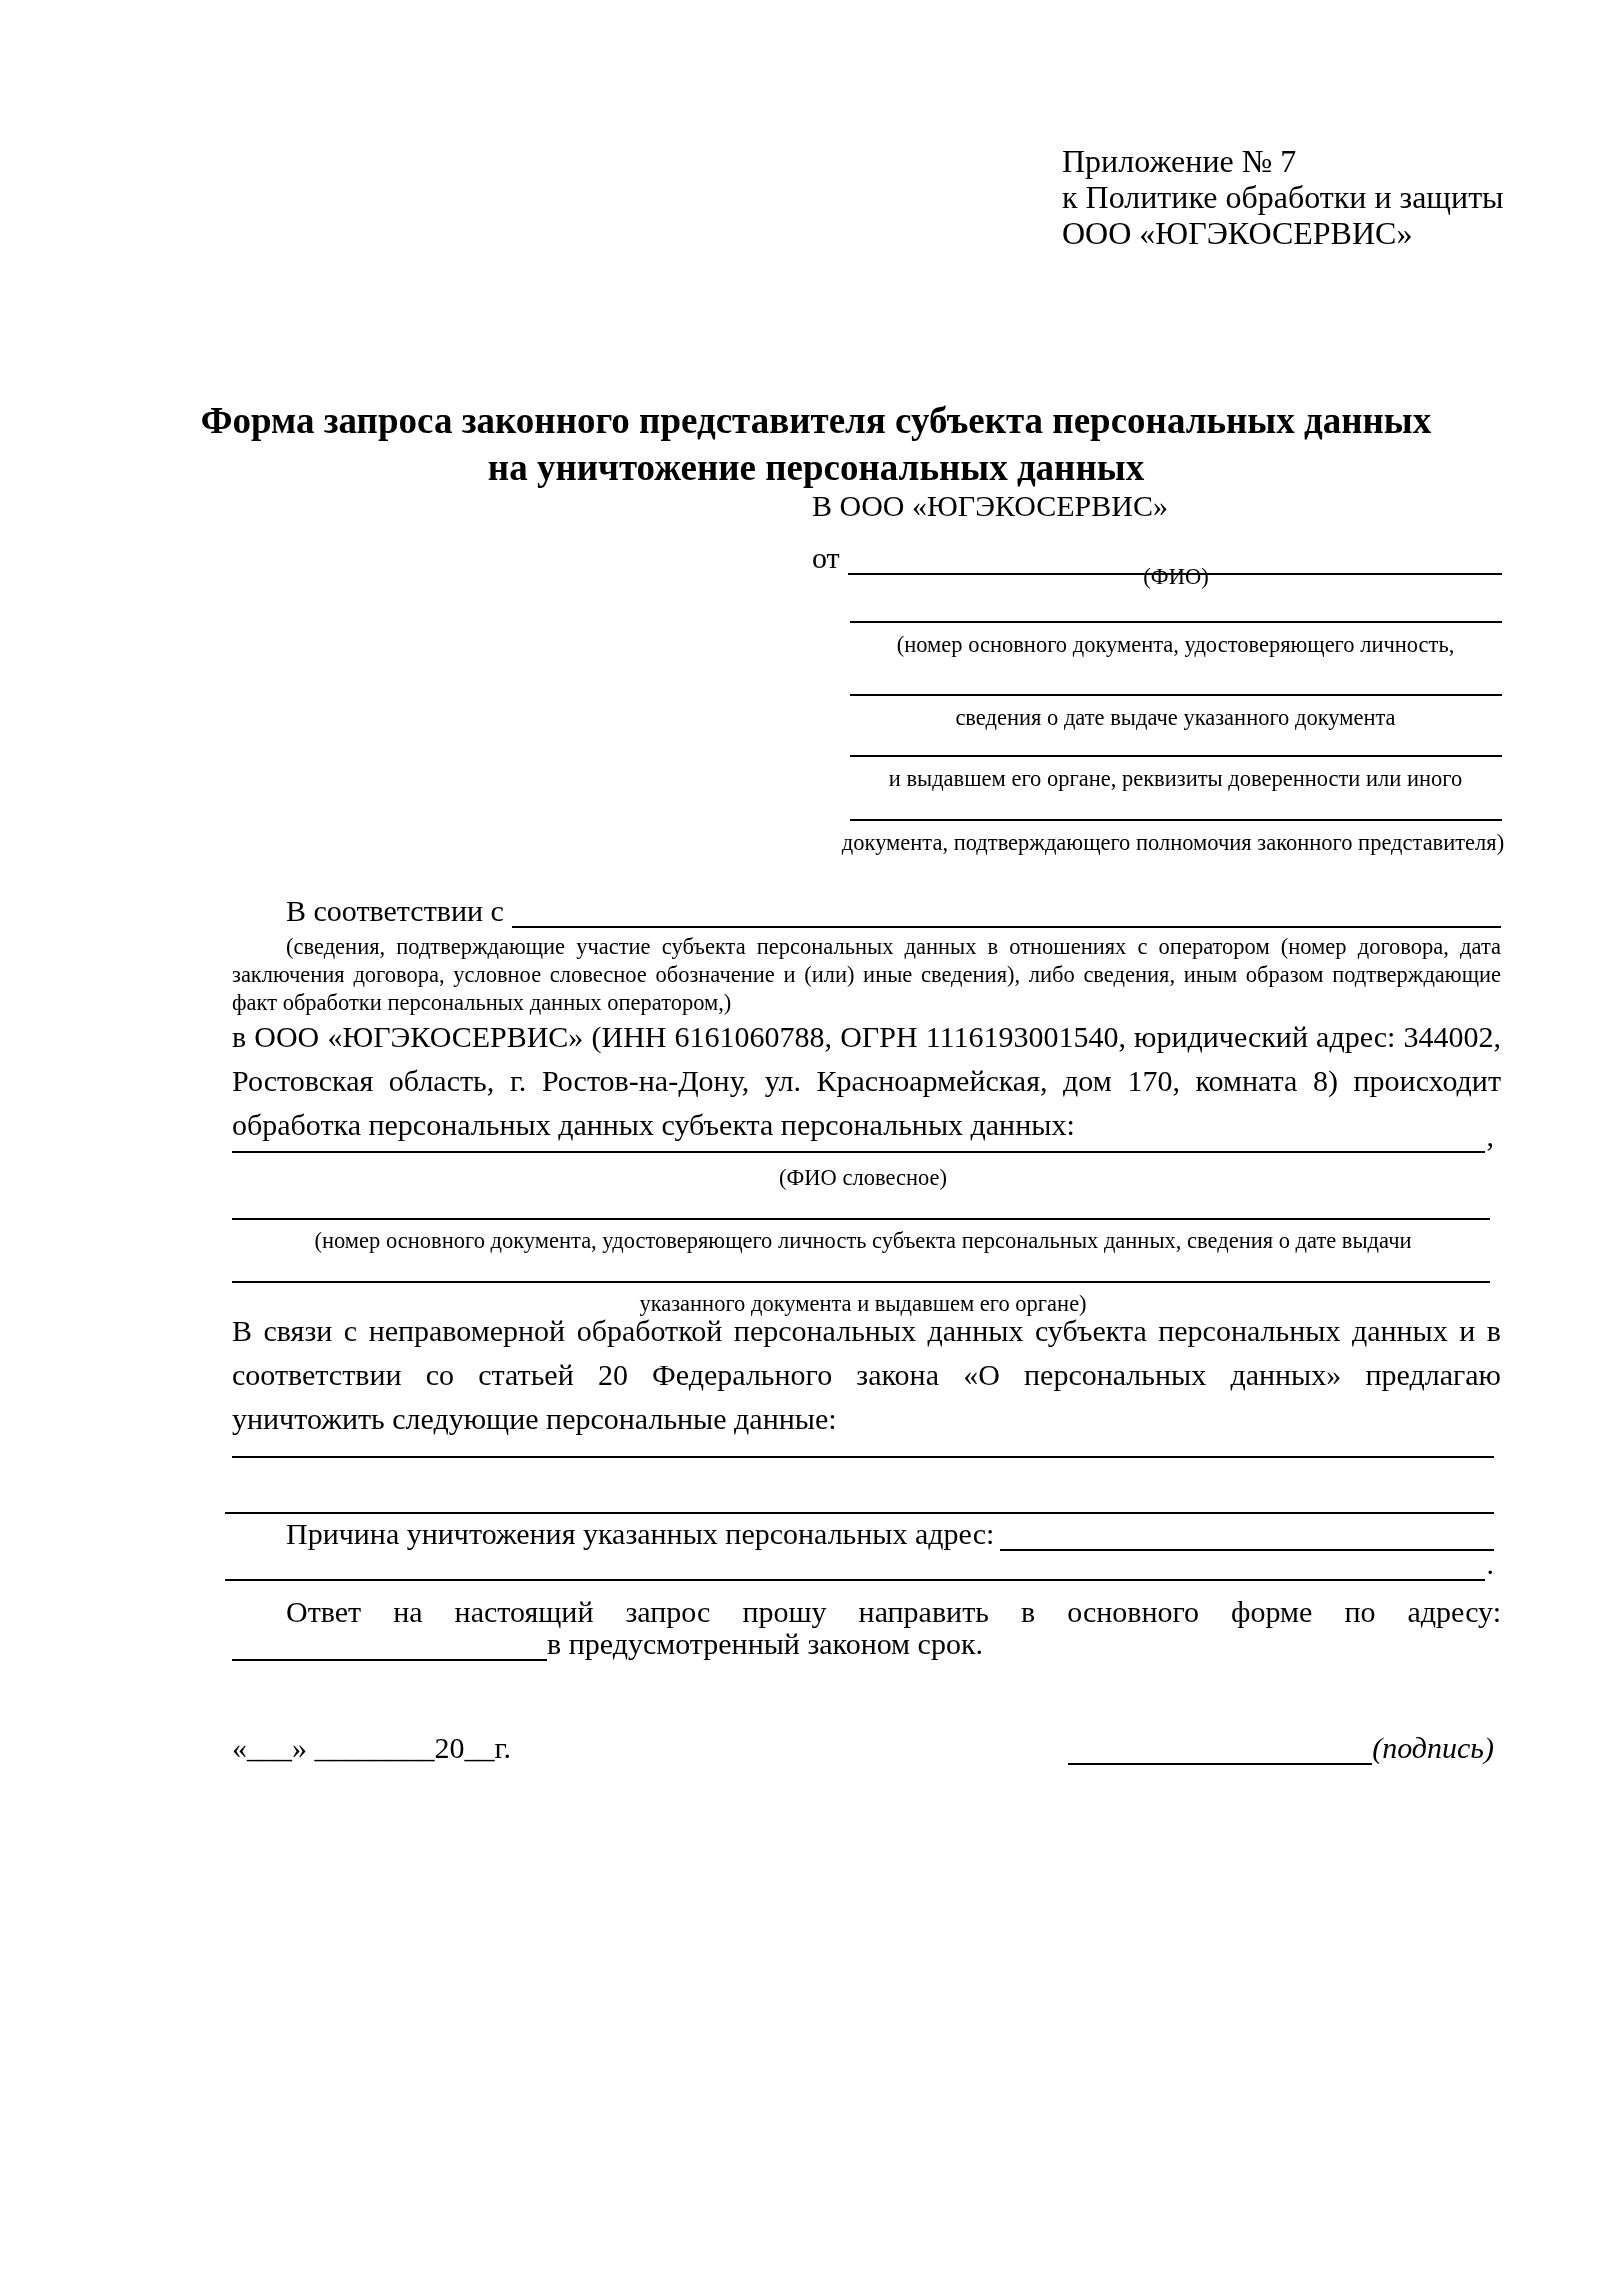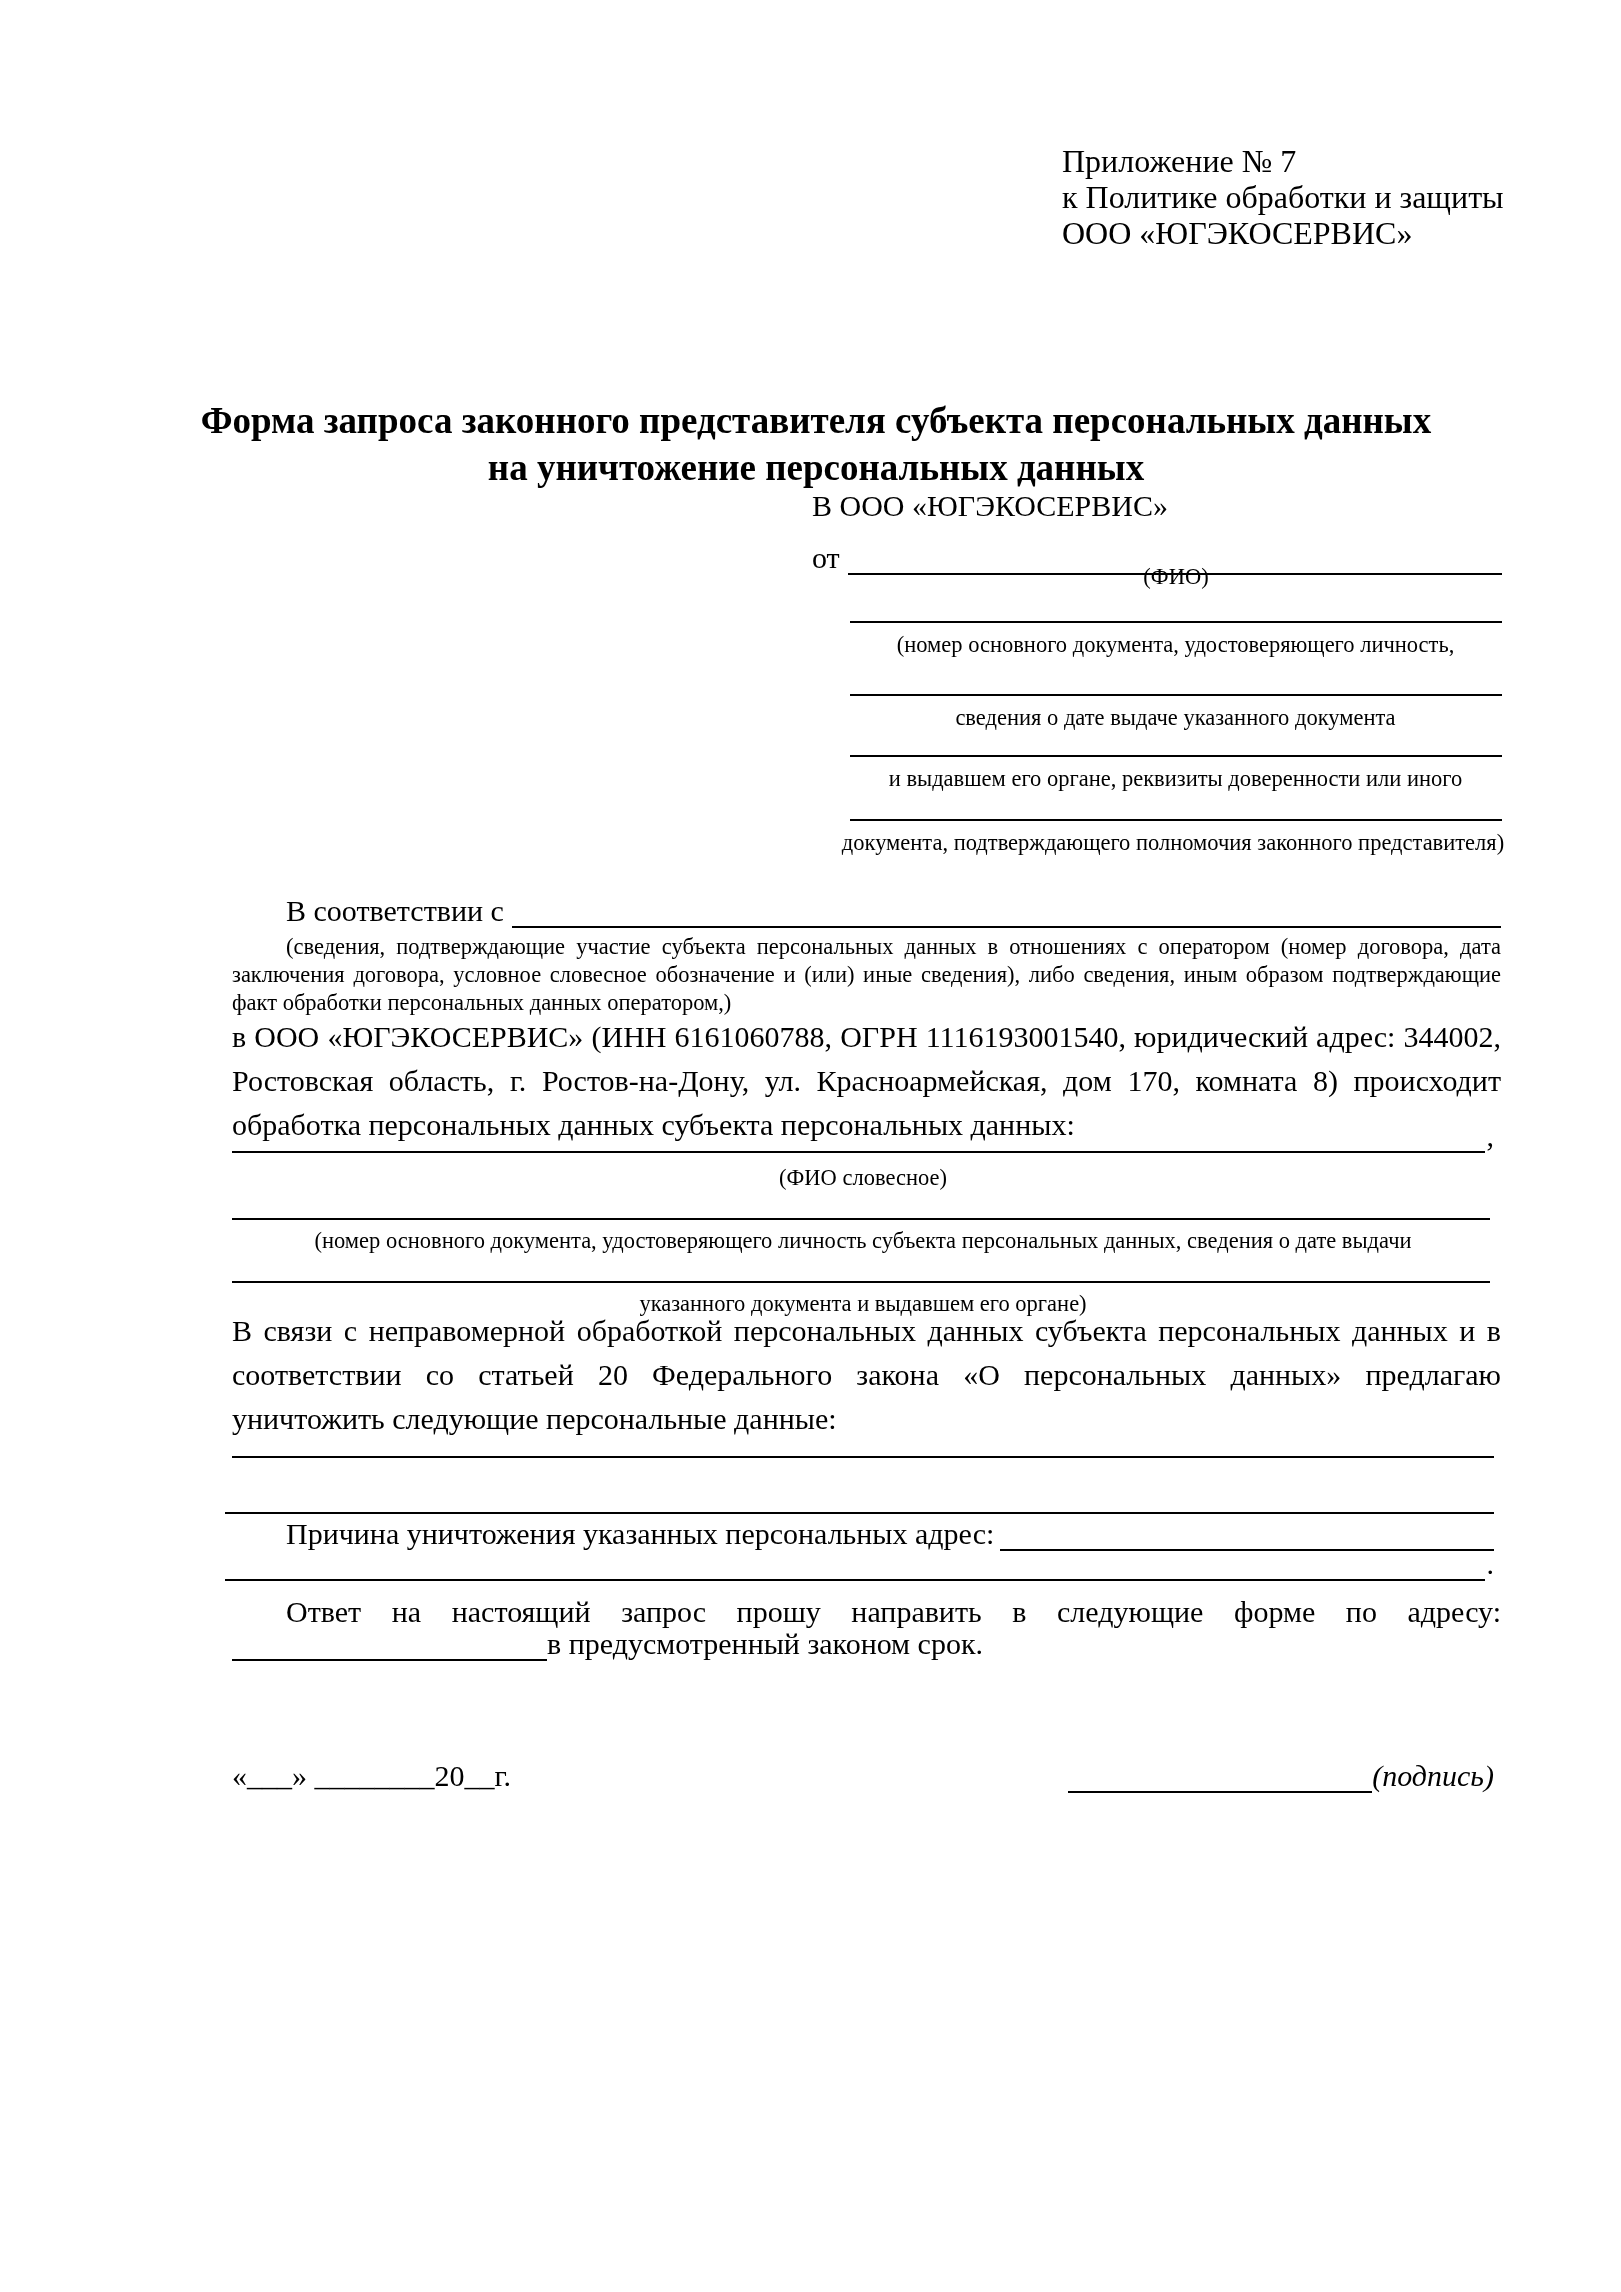--- a/index.html
+++ b/index.html
@@ -88,27 +88,27 @@
 
   <div class="abs row" style="left:232px;top:1521px;width:1262px;height:35px;">
     <span class="body-text nowrap" style="margin-left:54px;padding-right:5.9px;">Причина уничтожения указанных персональных адрес:</span>
     <div class="fill"></div>
   </div>
   <div class="abs row" style="left:225px;top:1553px;width:1269px;height:33px;">
     <div class="fill"></div>
     <span class="body-text" style="padding-left:2px;">.</span>
   </div>
 
-  <div class="abs body-text stretch-last" style="left:232px;top:1590px;width:1269px;padding-left:54px;box-sizing:border-box;">Ответ на настоящий запрос прошу направить в следующие форме по адресу:</div>
+  <div class="abs body-text stretch-last" style="left:232px;top:1590px;width:1269px;padding-left:54px;box-sizing:border-box;">Ответ на настоящий запрос прошу направить в основного форме по адресу:</div>
   <div class="abs row" style="left:232px;top:1631px;width:1269px;height:35px;justify-content:flex-start;">
     <div class="fill" style="flex:0 0 315px;"></div>
     <span class="body-text nowrap">в предусмотренный законом срок.</span>
   </div>
 
-  <div class="abs row" style="left:232px;top:1731px;width:1262px;height:39px;justify-content:space-between;margin-top:28px;">
+  <div class="abs row" style="left:232px;top:1731px;width:1262px;height:39px;justify-content:space-between;">
     <span class="body-text nowrap">«___» ________20__г.</span>
     <span class="row" style="height:39px;font-style:italic;">
       <span class="fill" style="flex:0 0 304px;display:inline-block;"></span>
       <span class="body-text nowrap">(подпись)</span>
     </span>
   </div>
 
 </div>
 
 

